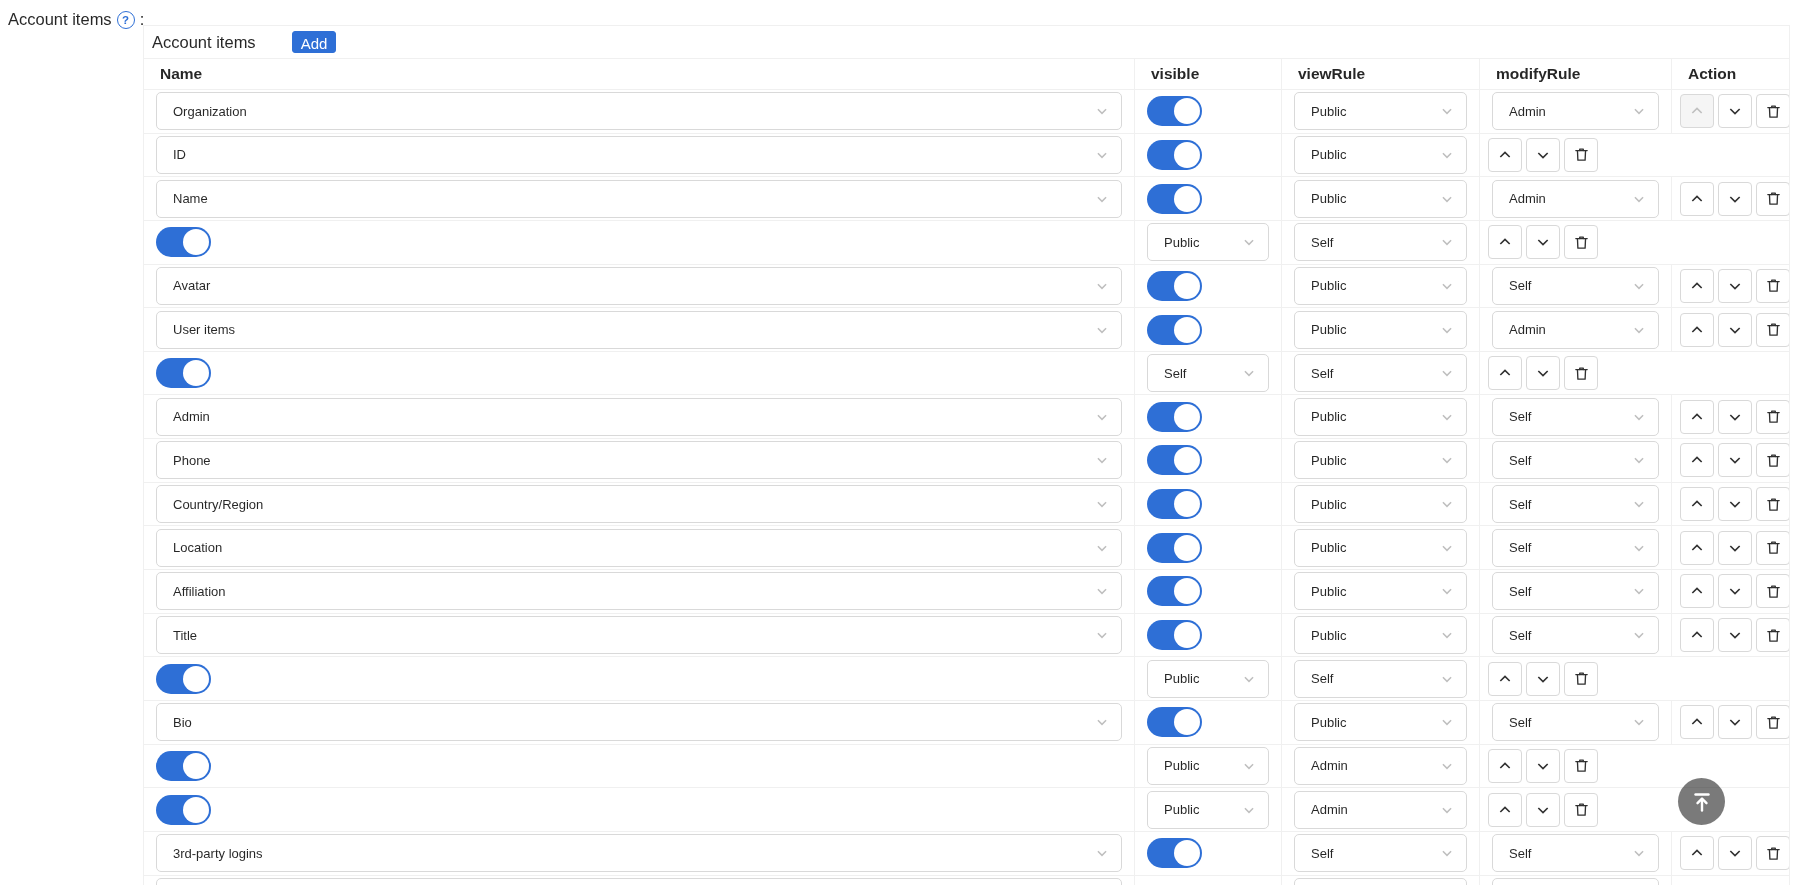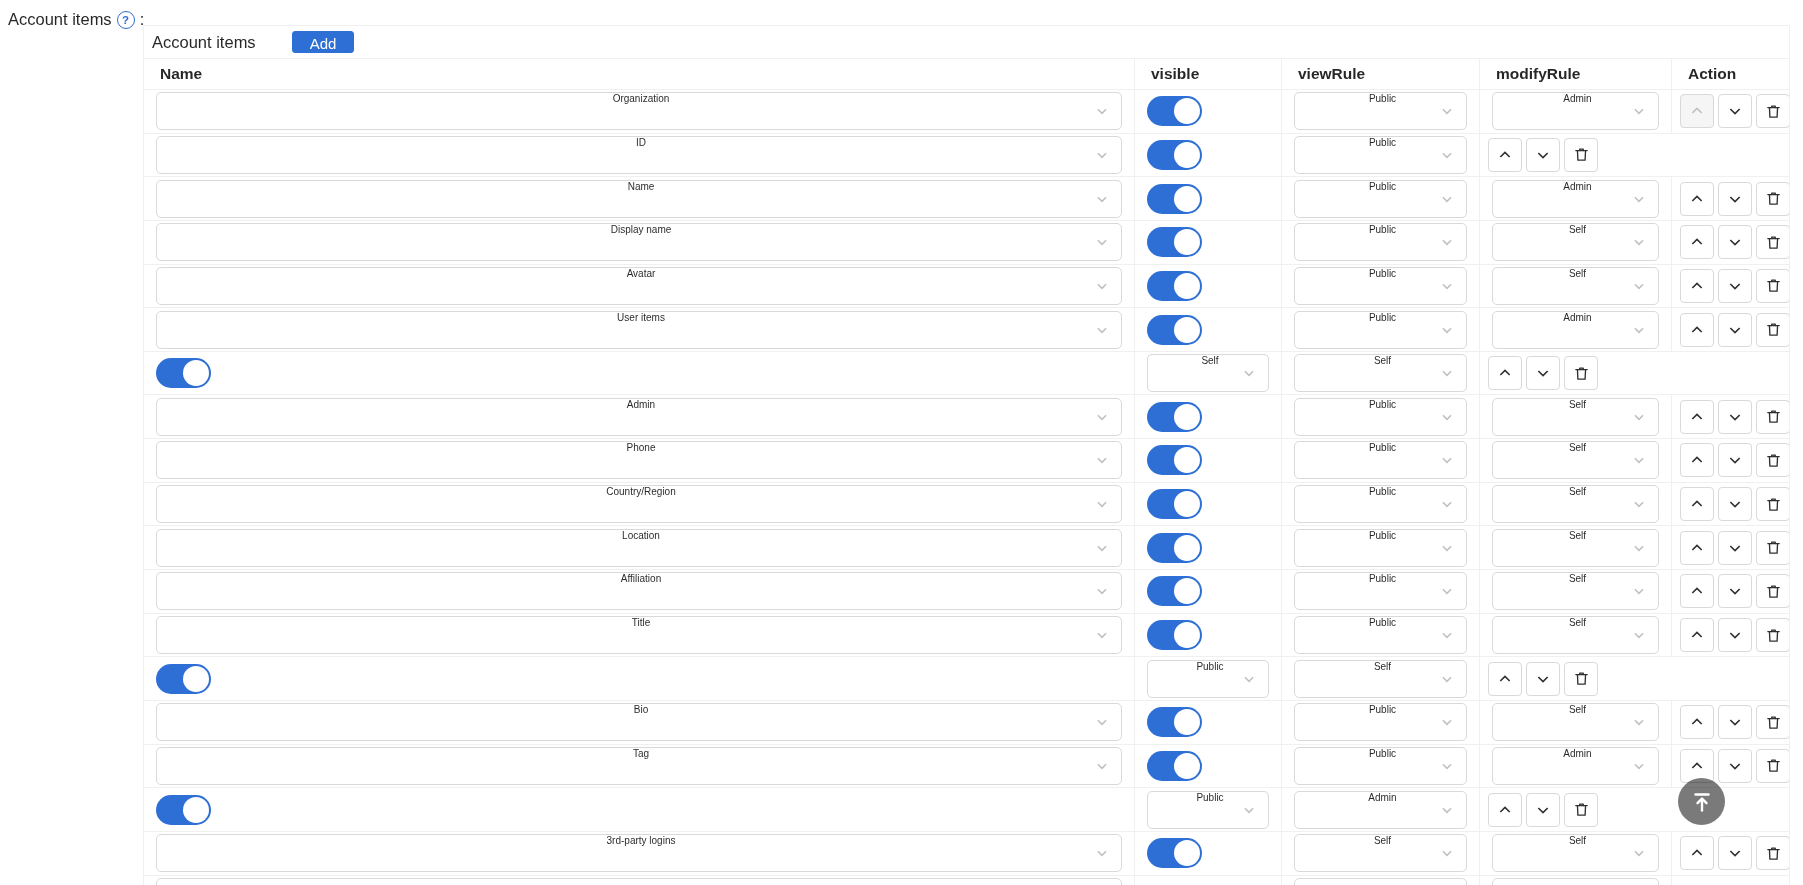--- a/index.html
+++ b/index.html
@@ -13,40 +13,40 @@
   .help-circle { display: inline-flex; width: 18px; height: 18px; border-radius: 50%;
     border: 1.4px solid var(--primary); color: var(--primary); font-size: 11.5px;
     font-weight: bold; align-items: center; justify-content: center; cursor: pointer; }
 
   
   .tbl { position: absolute; left: 143px; top: 25px; width: 1647px; height: 860px;
     border: 1px solid #f0f0f0; border-bottom: none; background: #fff; overflow: hidden; }
   .title-bar { height: 33px; display: flex; align-items: center; padding-left: 8px;
     border-bottom: 1px solid #f0f0f0; }
   .tbl-title { font-size: 16.5px; }
-  .add-btn { margin-left: 36px; height: 22px; padding: 0 17px; background: var(--primary);
+  .add-btn { margin-left: 36px; height: 22px; padding: 0 8px; background: var(--primary);
     color: #fff; border: 1px solid var(--primary); border-radius: 3px; font-size: 15px;
     font-family: inherit; cursor: pointer; line-height: 24px; }
 
   .grid { display: grid; grid-template-columns: 991px 147px 198px 192px 1fr; }
   .hdr { height: 31px; border-bottom: 1px solid #f0f0f0; }
   .hdr .cell { font-weight: 700; font-size: 15.5px; padding-left: 16px; }
   .cell { display: flex; align-items: center; border-right: 1px solid #f0f0f0; min-width: 0; }
   .cell:last-child { border-right: none; text-align: center; }
 
   .row { height: 43.65px; border-bottom: 1px solid #f0f0f0; }
   .c-name  { padding: 0 12px; }
   .c-vis   { padding-left: 12px; }
   .c-sel   { padding: 0 12px; }
   .c-act   { padding-left: 8px; gap: 4px; }
 
   
   .select { width: 100%; height: 38px; border: 1px solid #d9d9d9; border-radius: 5px;
     background: #fff; display: flex; align-items: center; padding: 0 12px 0 16px;
-    font-size: 10px; cursor: pointer; flex-direction: column; }
+    font-size: 13px; cursor: pointer; }
   .select .arrow { margin-left: auto; flex: 0 0 auto; display: flex; }
 
   
   .switch { position: relative; width: 55px; height: 30px; border-radius: 15px;
     background: #bfbfbf; cursor: pointer; flex: 0 0 auto; }
   .switch.on { background: var(--primary); }
   .switch .knob { position: absolute; top: 2px; left: 2px; width: 26px; height: 26px;
     border-radius: 50%; background: #fff; }
   .switch.on .knob { left: auto; right: 2px; }
 
@@ -246,30 +246,20 @@
         <svg width="17" height="17" viewBox="0 0 24 24" fill="none" stroke="#303030" stroke-width="1.9" stroke-linecap="round" stroke-linejoin="round">
           <path d="M4 6.5h16"></path>
           <path d="M9.5 6.5v-2h5v2"></path>
           <path d="M6.3 6.5l.6 13.5h10.2l.6-13.5"></path>
         </svg>
       </button>
     </div>
   </div>
 
   <div class="grid row">
-    <div class="cell c-name">
-      <div class="select">
-        <span>Display name</span>
-        <span class="arrow">
-          <svg width="14" height="14" viewBox="0 0 24 24" fill="none" stroke="#bfbfbf" stroke-width="2.6">
-                  <path d="M5 9l7 7 7-7"></path>
-                </svg>
-        </span>
-      </div>
-    </div>
     <div class="cell c-vis">
       <div class="switch on">
               <div class="knob"></div>
             </div>
     </div>
     <div class="cell c-sel">
       <div class="select">
         <span>Public</span>
         <span class="arrow">
           <svg width="14" height="14" viewBox="0 0 24 24" fill="none" stroke="#bfbfbf" stroke-width="2.6">
@@ -910,30 +900,20 @@
         <svg width="17" height="17" viewBox="0 0 24 24" fill="none" stroke="#303030" stroke-width="1.9" stroke-linecap="round" stroke-linejoin="round">
           <path d="M4 6.5h16"></path>
           <path d="M9.5 6.5v-2h5v2"></path>
           <path d="M6.3 6.5l.6 13.5h10.2l.6-13.5"></path>
         </svg>
       </button>
     </div>
   </div>
 
   <div class="grid row">
-    <div class="cell c-name">
-      <div class="select">
-        <span>Tag</span>
-        <span class="arrow">
-          <svg width="14" height="14" viewBox="0 0 24 24" fill="none" stroke="#bfbfbf" stroke-width="2.6">
-                  <path d="M5 9l7 7 7-7"></path>
-                </svg>
-        </span>
-      </div>
-    </div>
     <div class="cell c-vis">
       <div class="switch on">
               <div class="knob"></div>
             </div>
     </div>
     <div class="cell c-sel">
       <div class="select">
         <span>Public</span>
         <span class="arrow">
           <svg width="14" height="14" viewBox="0 0 24 24" fill="none" stroke="#bfbfbf" stroke-width="2.6">

